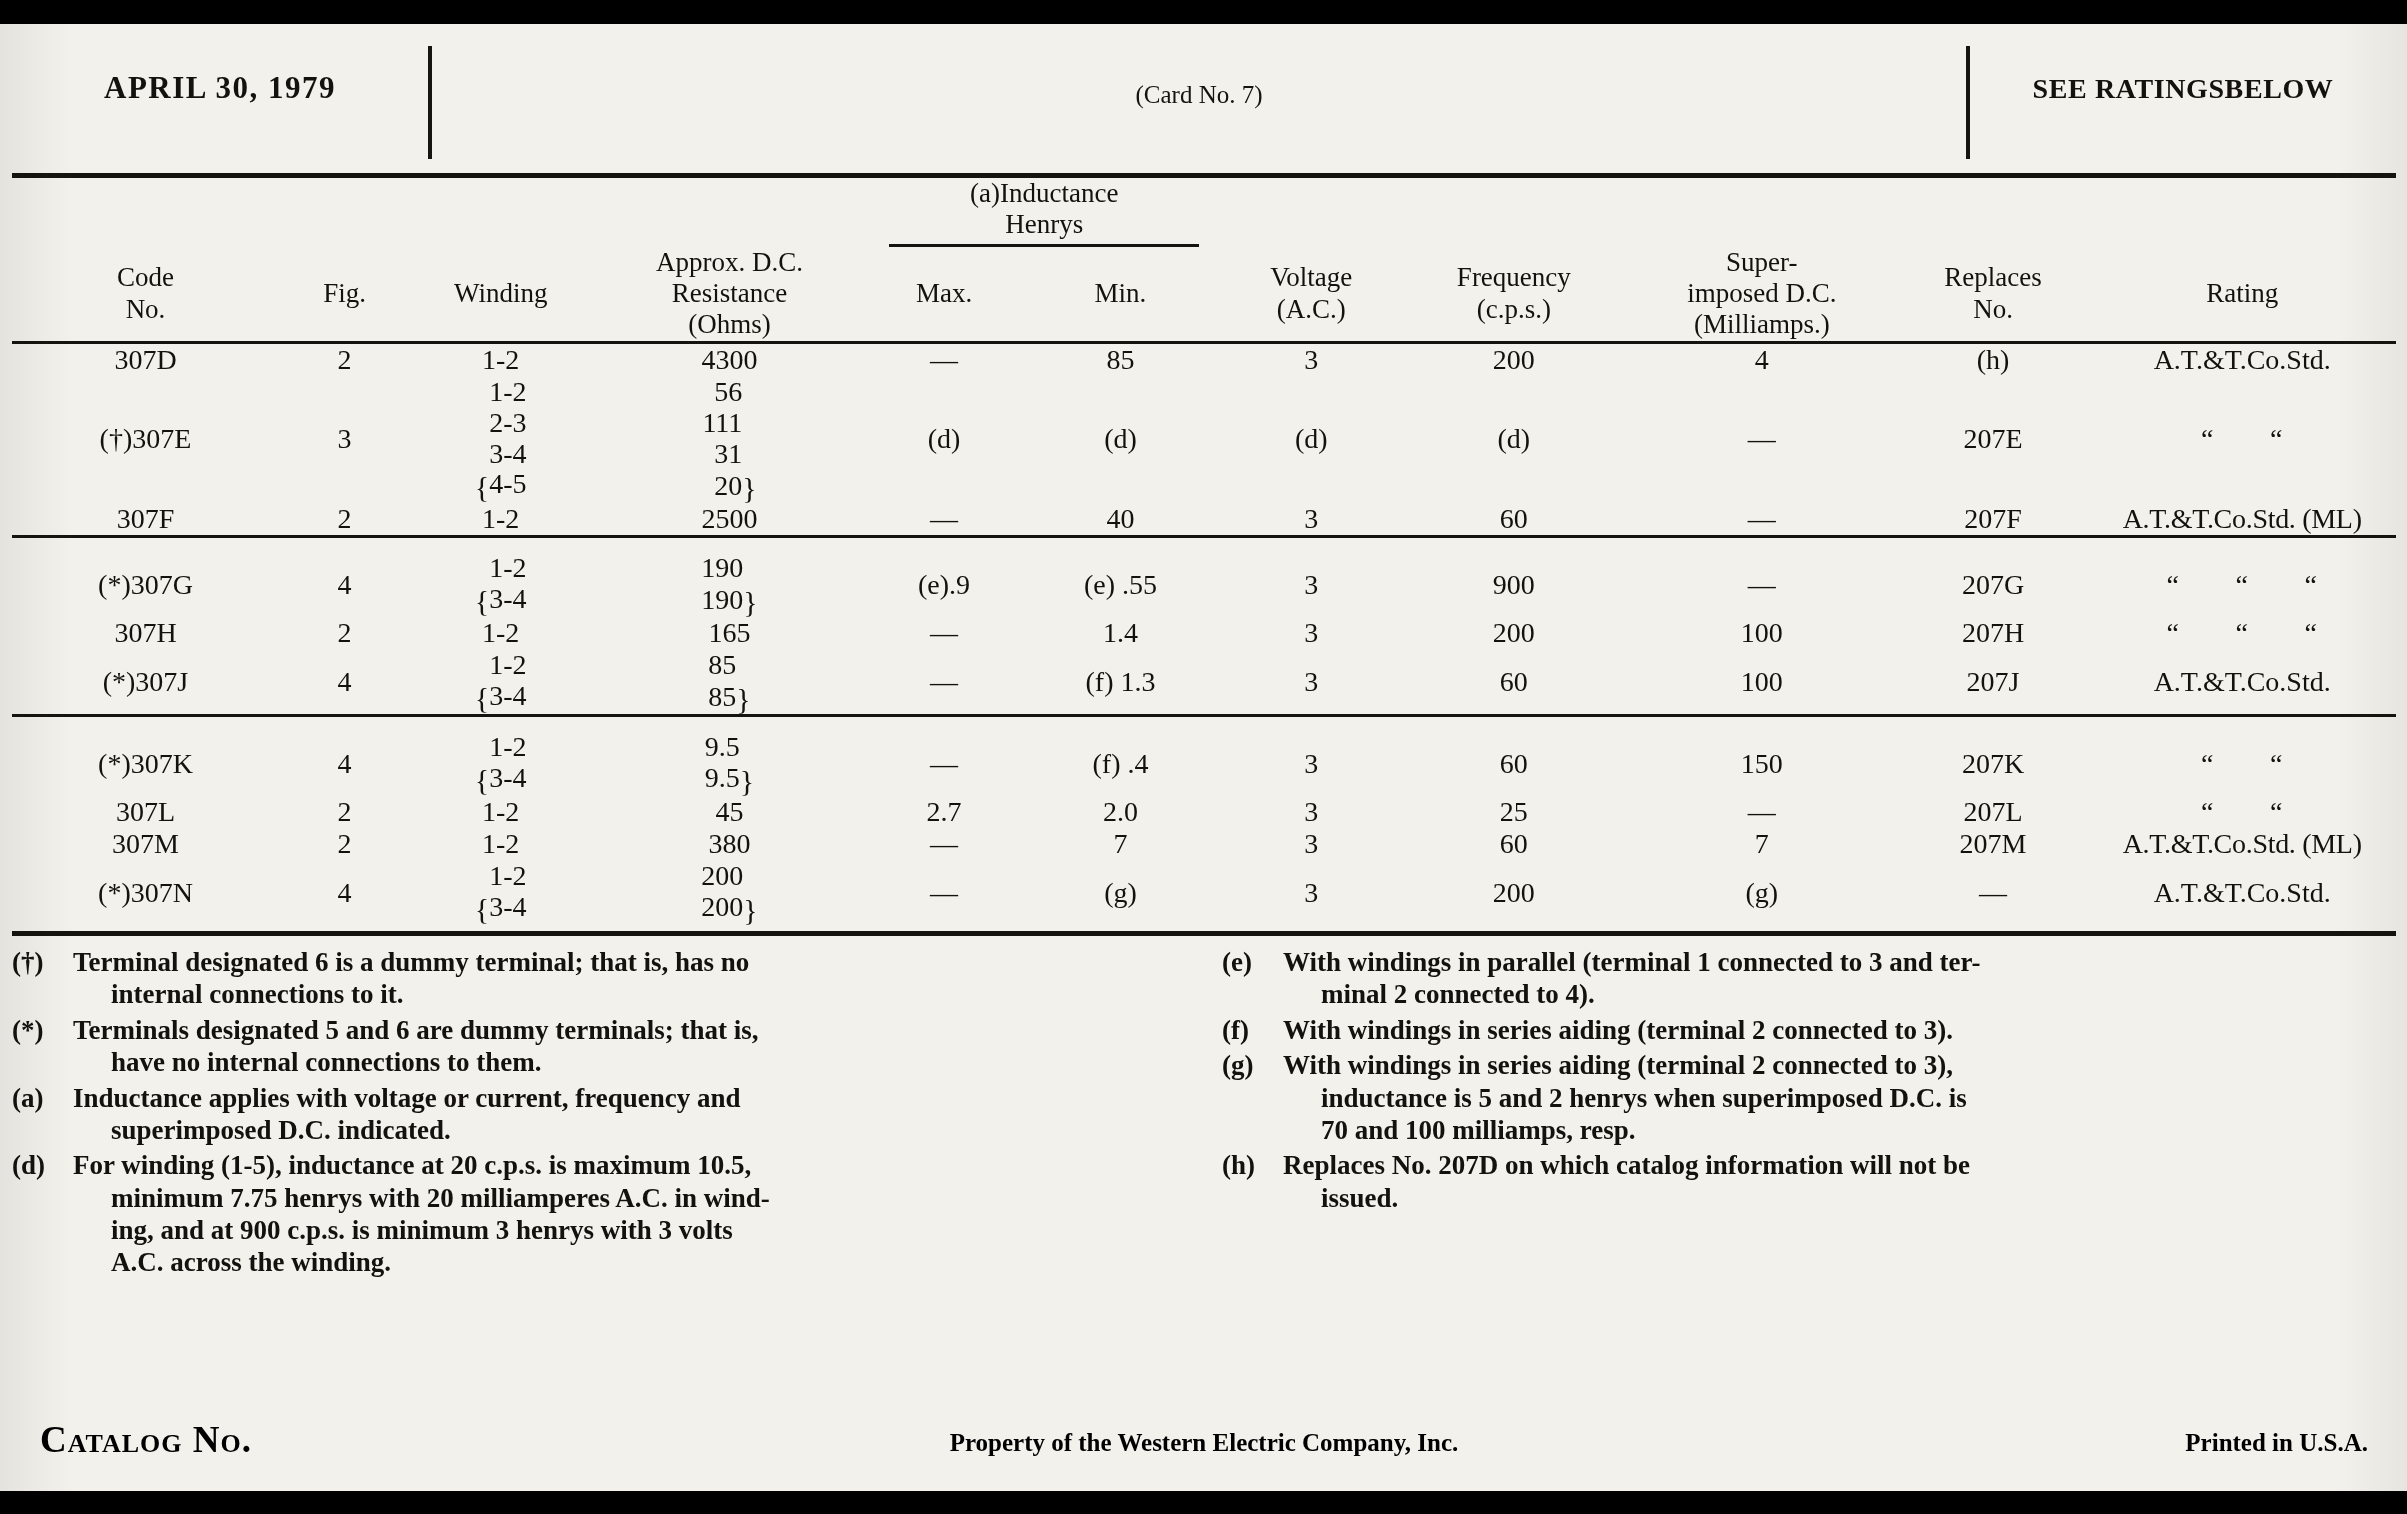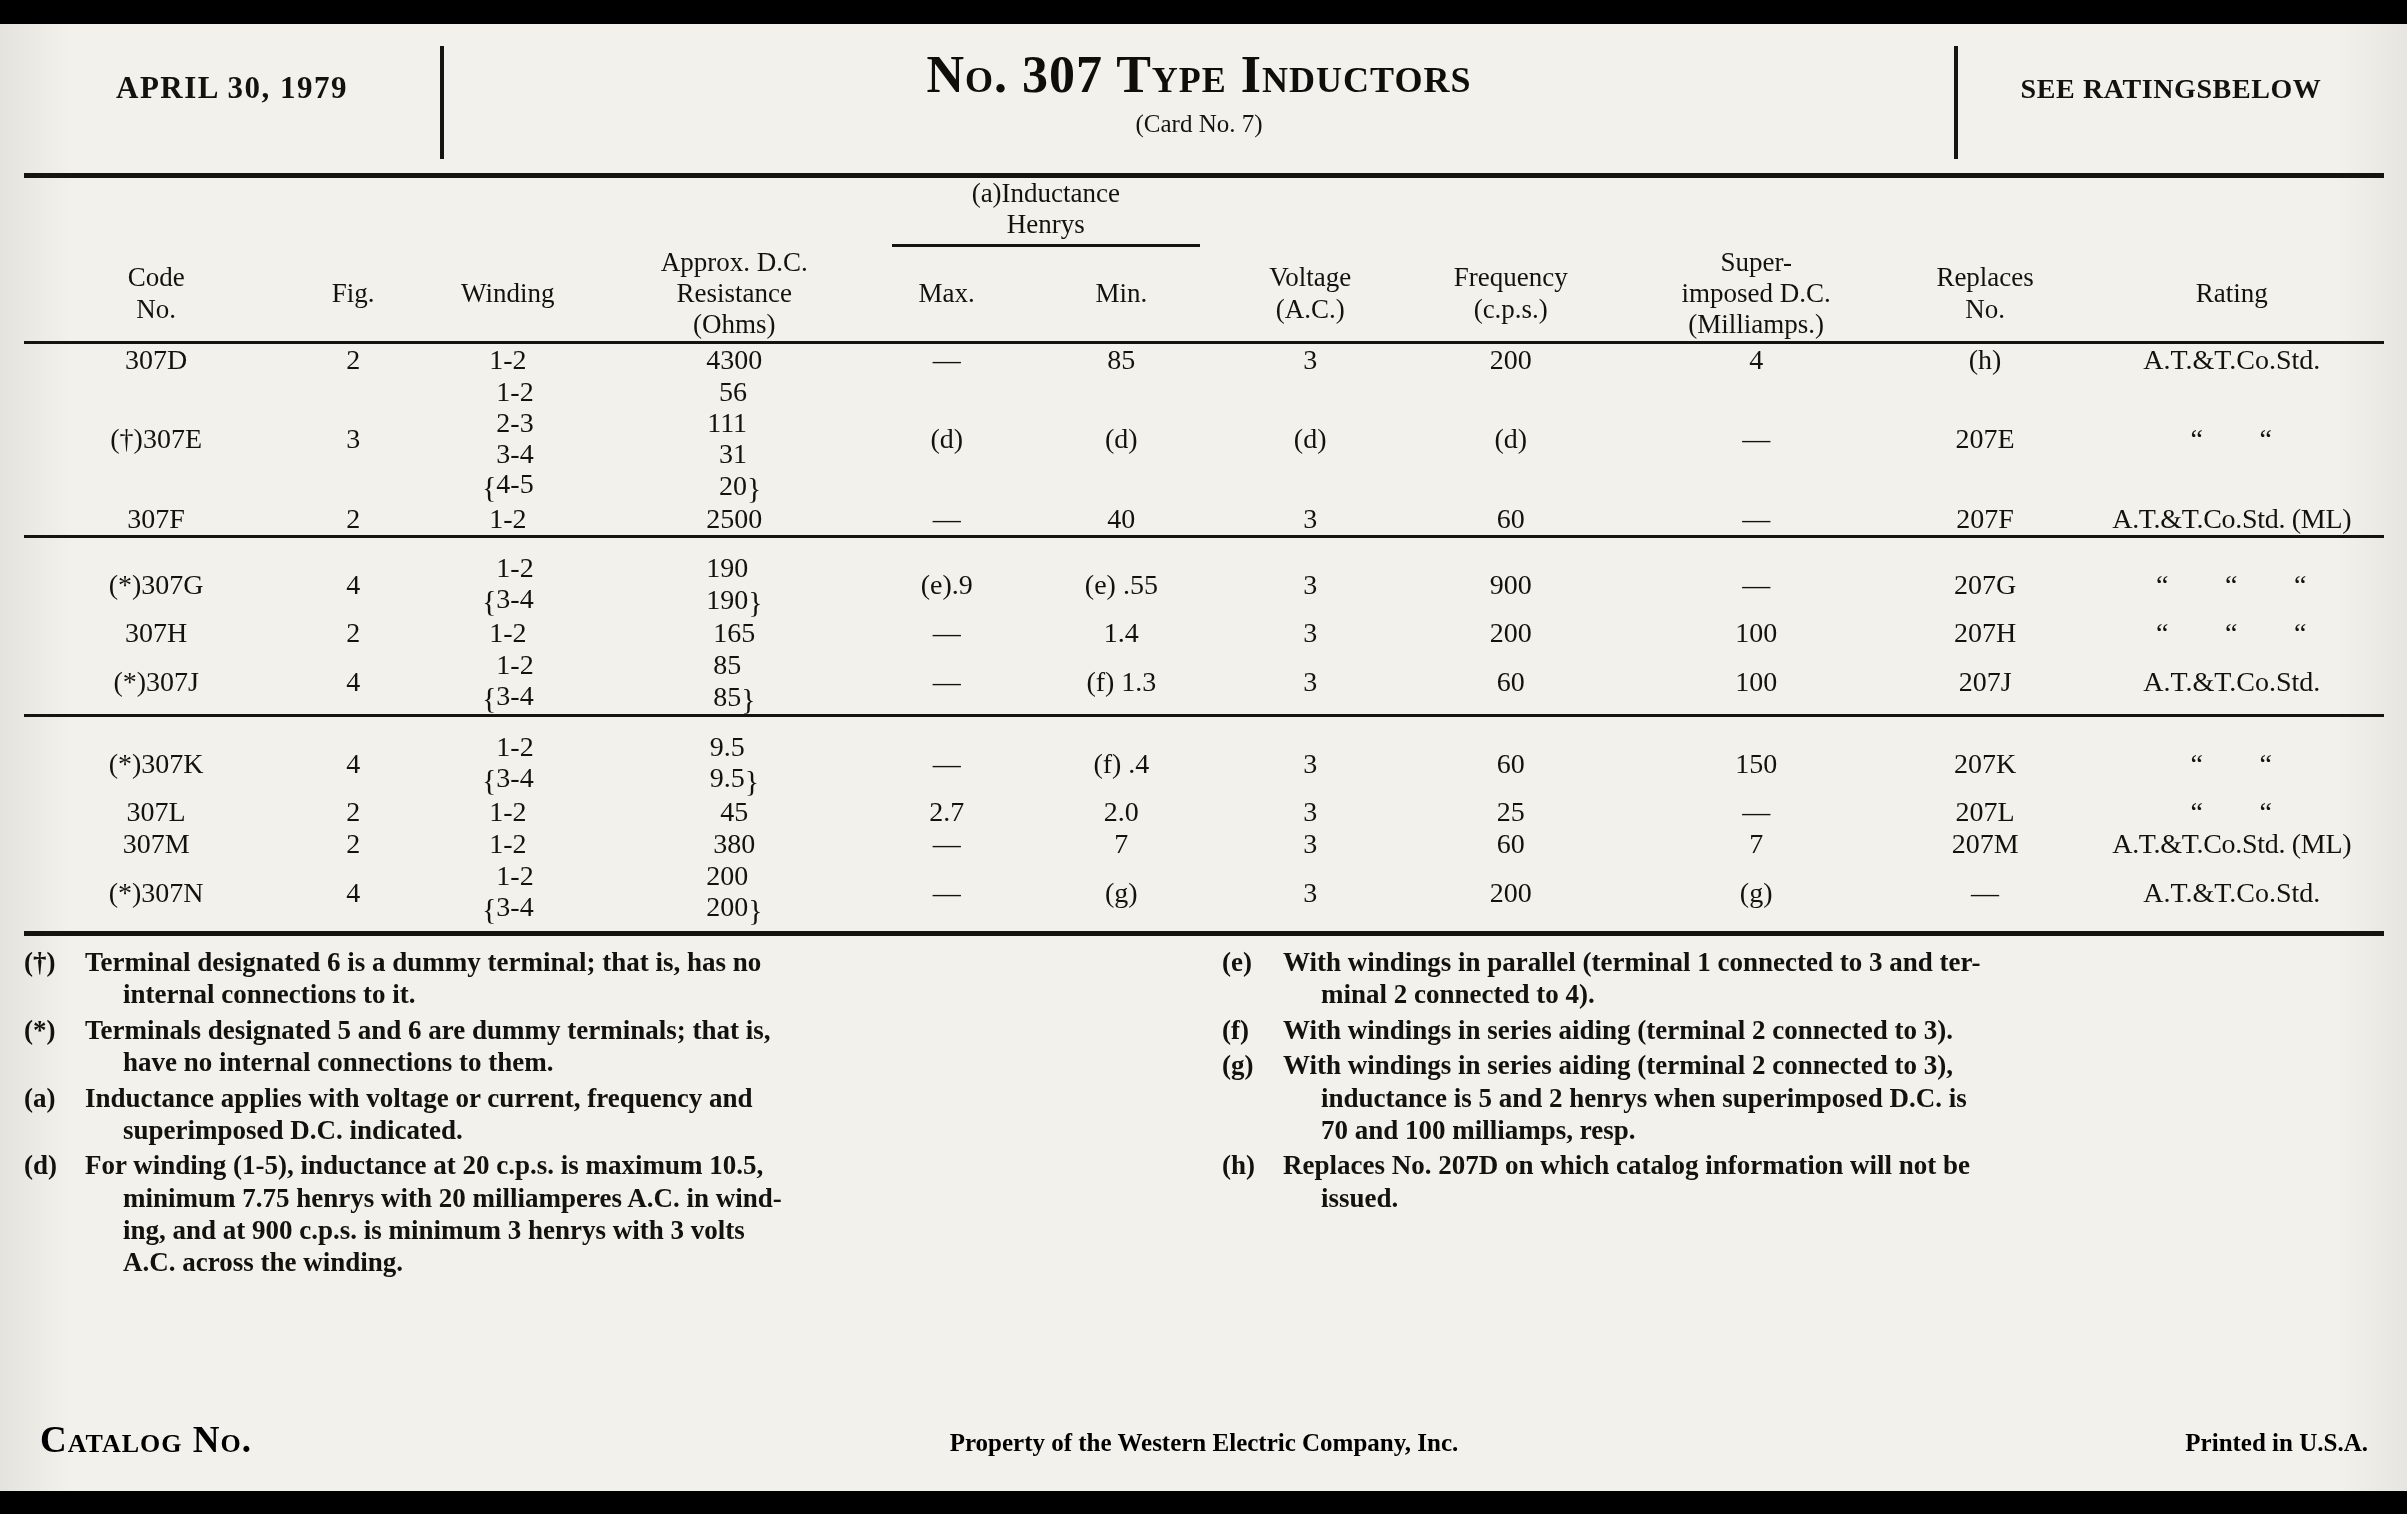--- a/index.html
+++ b/index.html
@@ -13,21 +13,21 @@
     font-family: "Liberation Serif", serif;
     overflow: hidden;
   }
   .card {
     position: absolute;
     left: 0; top: 24px;
     width: 2408px;
     height: 1467px;
     background: #f2f1ec;
     box-sizing: border-box;
-    padding: 0 24px;
+    padding: 0 12px;
   }
   .card::before {
     content: "";
     position: absolute;
     left: 0; top: 0; right: 0; bottom: 0;
     background: linear-gradient(90deg, rgba(0,0,0,0.06) 0%, rgba(0,0,0,0) 3%, rgba(0,0,0,0) 97%, rgba(0,0,0,0.05) 100%);
     pointer-events: none;
   }
 
   
@@ -211,21 +211,20 @@
 </style>
 </head>
 <body>
 
 <div class="card">
 
   <div class="header">
     <div class="hdr-left">APRIL 30, 1979</div>
     <div class="hdr-rule"></div>
     <div class="hdr-center">
-      <div class="hdr-title">No. 307 Type Inductors</div>
       <div class="hdr-sub">(Card No. 7)</div>
     </div>
     <div class="hdr-rule"></div>
     <div class="hdr-right">
       <div>SEE RATINGS</div>
       <div>BELOW</div>
     </div>
   </div>
 
   <div class="rule-thick"></div>

